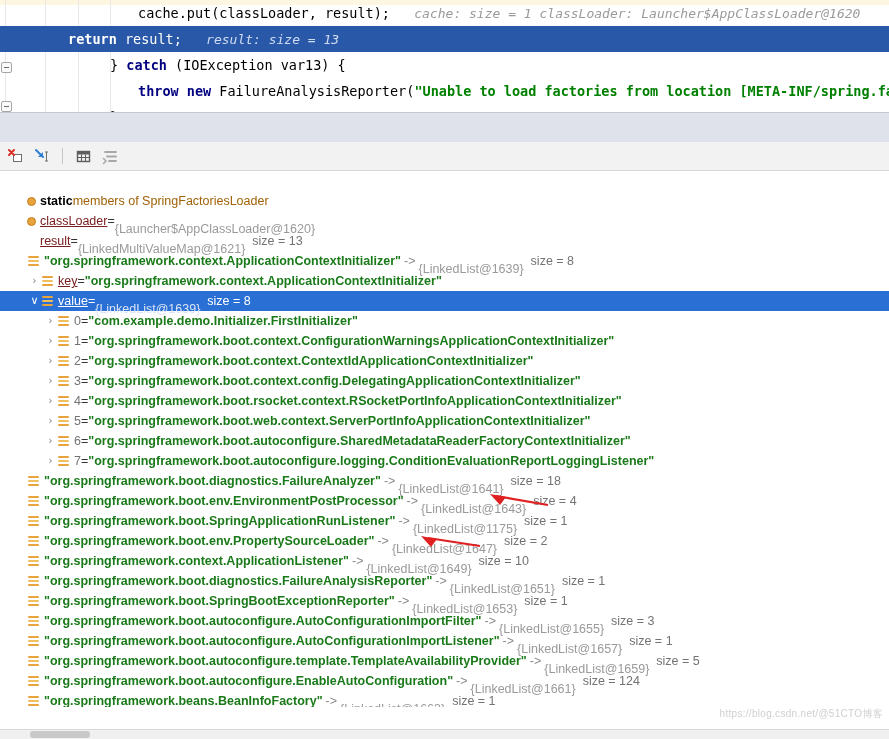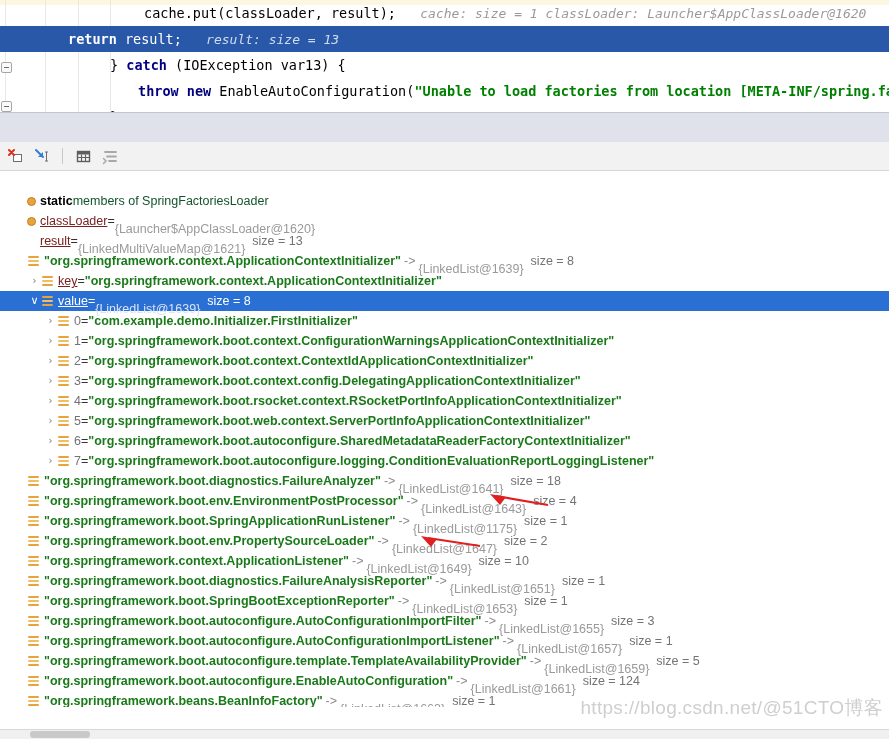--- a/index.html
+++ b/index.html
@@ -64,21 +64,21 @@
     line-height: 26px;
     white-space: nowrap;
     font-size: 13.5px;
     color: #000000;
   }
   .code-line.sel {
     background: #2a58a8;
     color: #ffffff;
   }
   .code-line .txt { padding-left: 110px; display: inline-block; }
-  .code-line.l-cache .txt { padding-left: 138px; margin-left: 6px; }
+  .code-line.l-cache .txt { padding-left: 138px; }
   .code-line.l-ret  .txt { padding-left: 68px; }
   .code-line.l-catch .txt { padding-left: 110px; }
   .code-line.l-throw .txt { padding-left: 138px; }
   .code-line.l-close .txt { padding-left: 110px; }
 
   .kw  { color: #000080; font-weight: bold; }
   .str { color: #008000; font-weight: bold; }
   .plain { color: #000000; }
   .hint {
     color: #9a9a9a;
@@ -191,21 +191,21 @@
     margin-right: 4px;
     border-radius: 50%;
     background: #e8a33d;
     border: 1px solid #c27f1e;
     box-sizing: border-box;
   }
   .ic-none { flex: 0 0 13px; width: 13px; }
 
   .lbl-key   { color: #7a2020; text-decoration: underline; }
   .lbl-static{ color: #000000; font-weight: bold; }
-  .lbl-grey  { color: #14532d; text-align: center; }
+  .lbl-grey  { color: #a16207; text-align: center; }
   .lbl-eq    { color: #333333; }
   .lbl-str   { color: #1a7a1a; font-weight: bold; }
   .lbl-ref   { color: #9a9a9a; margin-top: 16px; }
   .lbl-num   { color: #737373; }
   .lbl-arrow2{ color: #8a8a8a; padding: 0 3px; }
   .vrow.sel .lbl-key,
   .vrow.sel .lbl-static,
   .vrow.sel .lbl-eq,
   .vrow.sel .lbl-num { color: #ffffff; }
   .vrow.sel .lbl-ref,
@@ -223,21 +223,21 @@
   .red-arrow {
     position: absolute;
     pointer-events: none;
   }
 
   
   .watermark {
     position: absolute;
     right: 6px;
     bottom: 18px;
-    font-size: 19px;
+    font-size: 10px;
     color: #cfcfcf;
     font-family: "Liberation Sans", sans-serif;
     letter-spacing: 0.3px;
     white-space: nowrap;
   }
   .bottom-bar {
     position: absolute;
     left: 0; bottom: 0;
     width: 889px; height: 10px;
     background: #f0f0f0;
@@ -287,21 +287,21 @@
     </div>
 
     <div class="code-line l-catch">
       <span class="txt">
         <span class="plain">} </span><span class="kw">catch</span><span class="plain"> (IOException var13) {</span>
       </span>
     </div>
 
     <div class="code-line l-throw">
       <span class="txt">
-        <span class="kw">throw</span><span class="plain"> </span><span class="kw">new</span><span class="plain"> EnableAutoConfiguration(</span><span class="str">"Unable to load factories from location [META-INF/spring.fa</span>
+        <span class="kw">throw</span><span class="plain"> </span><span class="kw">new</span><span class="plain"> FailureAnalysisReporter(</span><span class="str">"Unable to load factories from location [META-INF/spring.fa</span>
       </span>
     </div>
 
     <div class="code-line l-close">
       <span class="txt"><span class="plain">}</span></span>
     </div>
   </div>
 
 
   <div class="panel-gap"></div>

